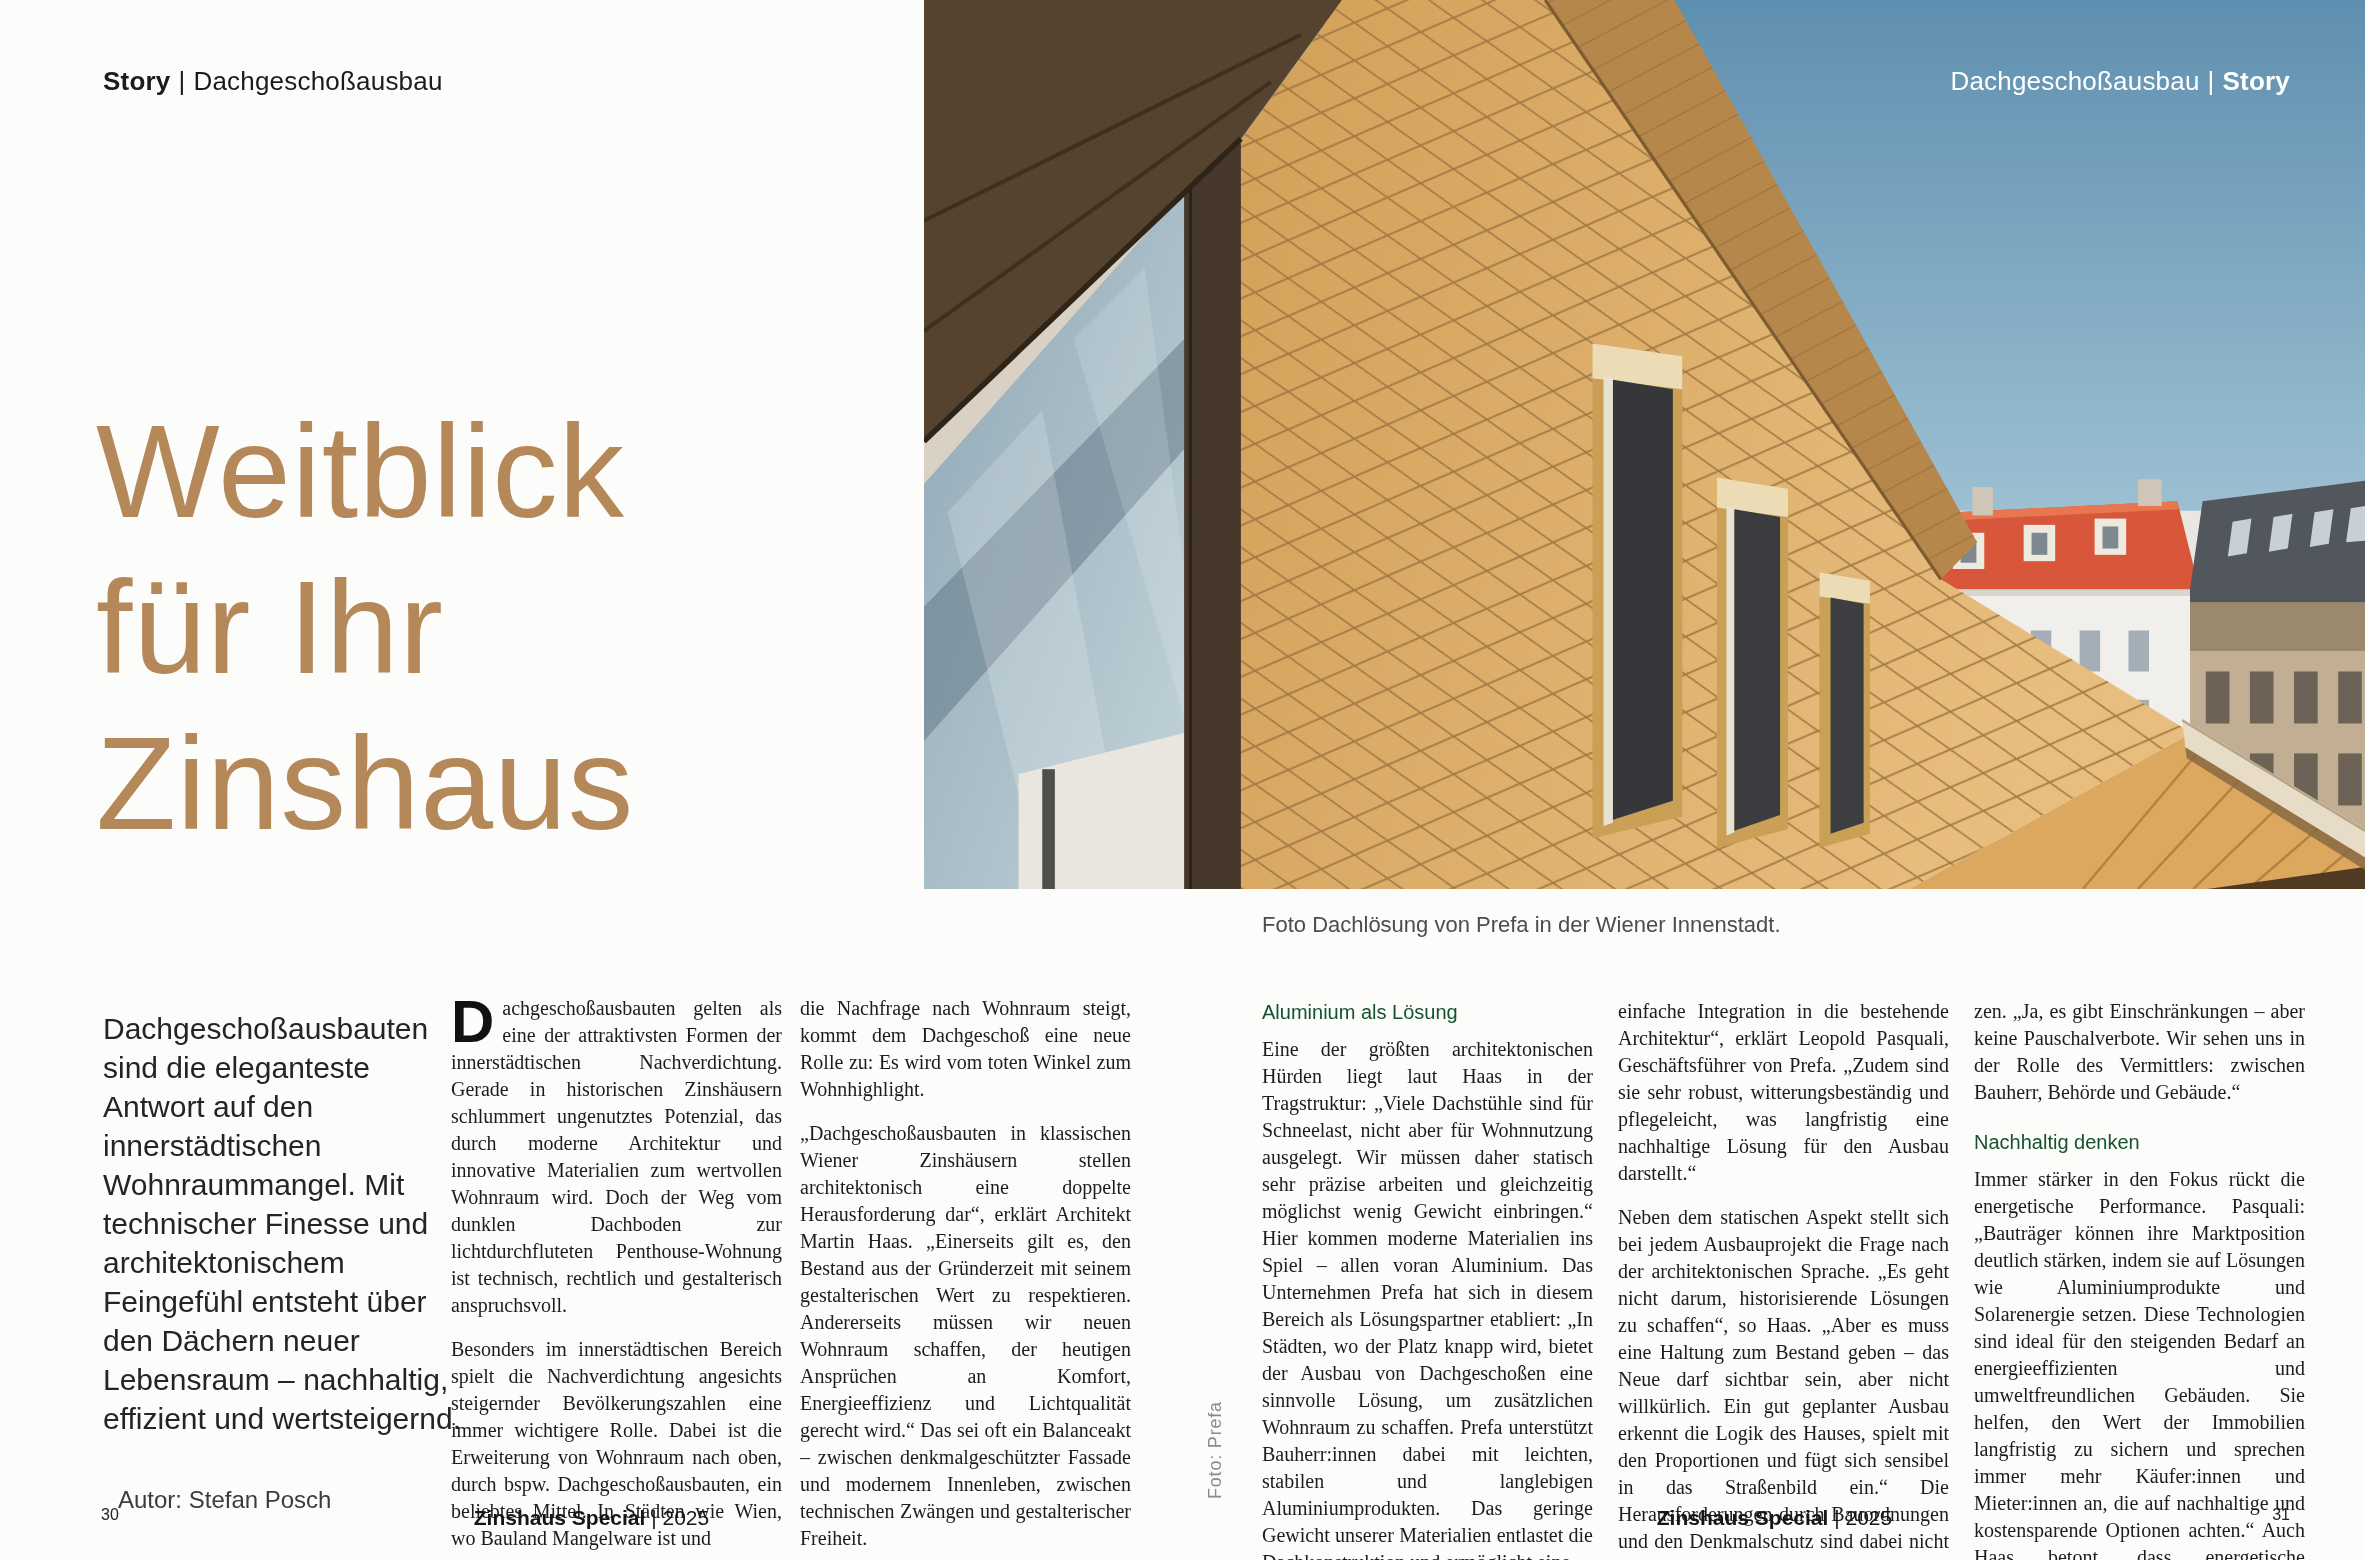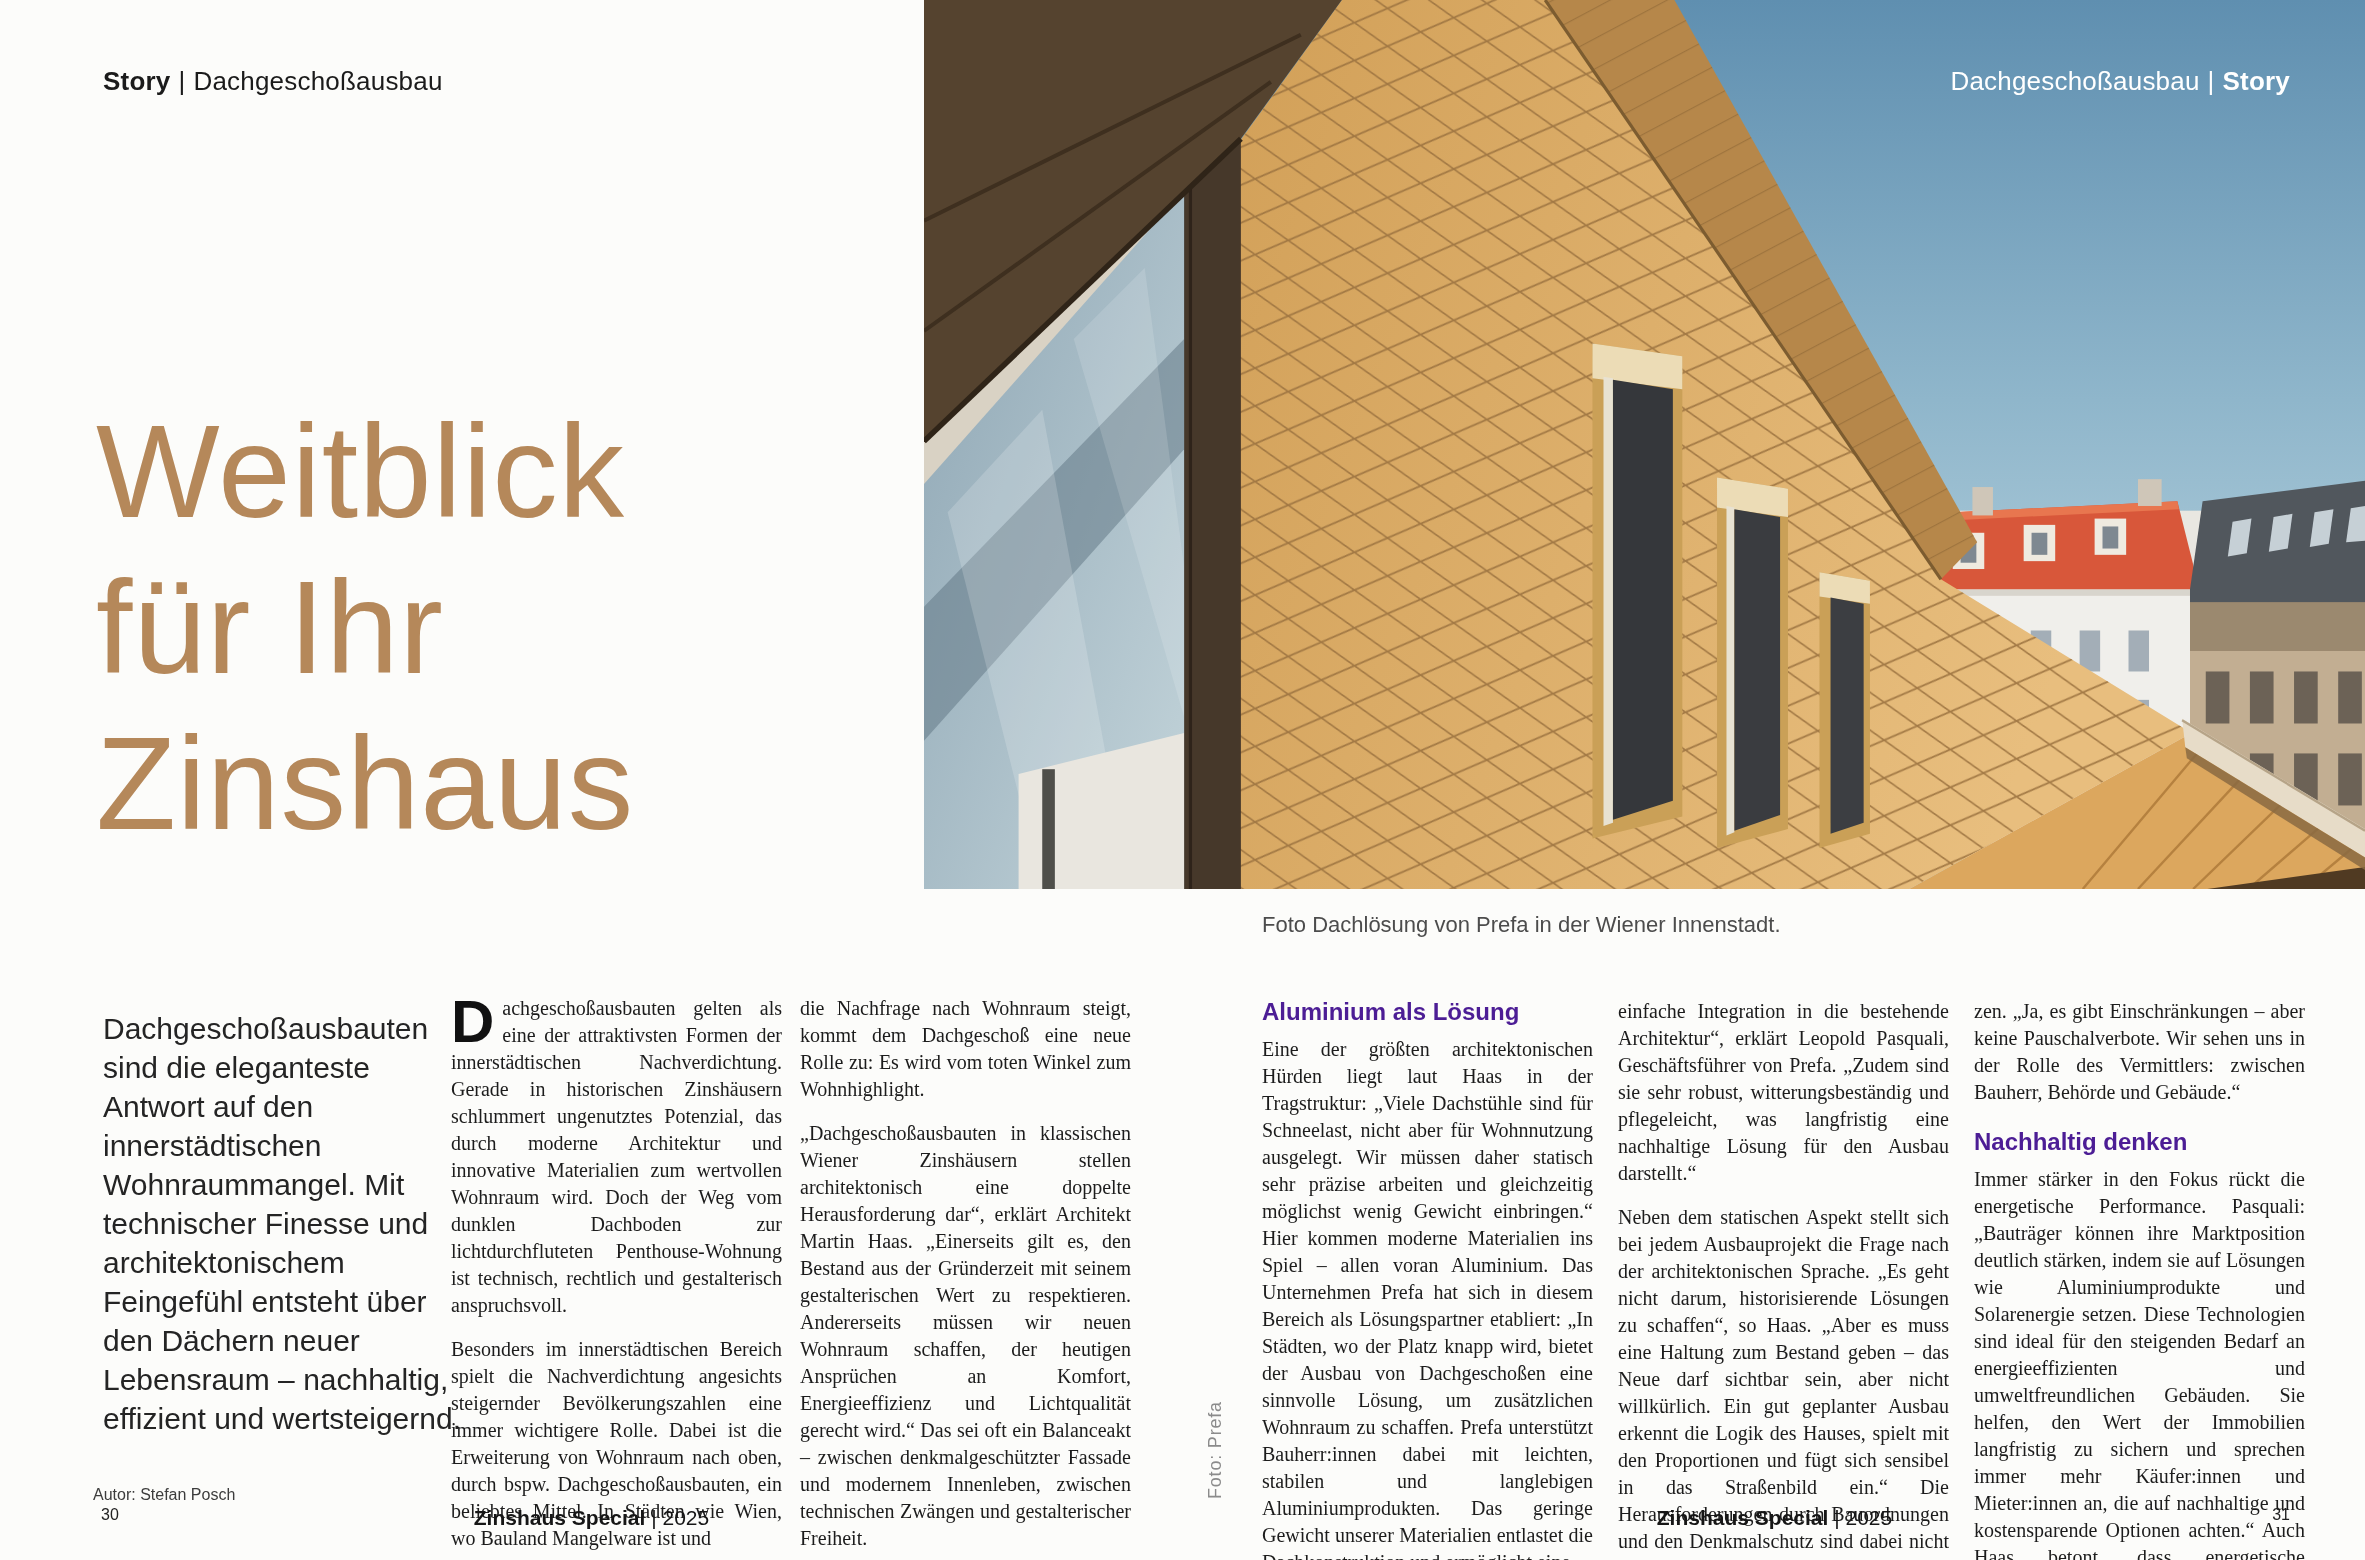--- a/index.html
+++ b/index.html
@@ -20,39 +20,39 @@
   .headline{
     position:absolute;left:96px;top:394px;
     font-family:Liberation Sans, sans-serif;
     font-size:131px;line-height:156px;font-weight:400;
     color:#b5885a;letter-spacing:0.8px;white-space:nowrap;
   }
   .intro{
     position:absolute;left:103px;top:1009px;width:361px;
     font-size:30px;line-height:39px;color:#242424;
   }
-  .author{position:absolute;left:93px;top:1486px;font-size:16px;color:#3c3c3c;}
+  .author{position:absolute;left:118px;top:1486px;font-size:24px;color:#3c3c3c;}
 
   .bodycol{
     position:absolute;top:995px;width:331px;
     font-family:"Liberation Serif",serif;
     font-size:20px;line-height:27px;text-align:justify;color:#1c1c1c;
     hyphens:auto;-webkit-hyphens:auto;
   }
   .bodycol p{margin:0 0 17.3px 0;}
   .bodycol p:last-child{margin-bottom:0;}
   #lcol1{left:451px;}
   #lcol2{left:800px;}
   #rcol1{left:1262px;top:998px;}
   #rcol2{left:1618px;top:998px;}
   #rcol3{left:1974px;top:998px;}
 
   .colheading{
-    font-family:"Liberation Sans",sans-serif;font-weight:700;
-    font-size:24px;line-height:28px;color:#4c1d95;margin:0 0 9.5px 0;text-align:left;
+    font-family:"Liberation Sans",sans-serif;font-weight:400;
+    font-size:20px;line-height:28px;color:#14532d;margin:0 0 9.5px 0;text-align:left;
   }
   .colheading.mid{margin-top:22px;}
 
   .dropcap{
     float:left;font-family:"Liberation Sans",sans-serif;font-weight:700;
     font-size:60px;line-height:47px;padding:3.2px 8px 0 0;color:#111;
   }
 
   .caption{position:absolute;left:1262px;top:912px;font-size:22px;color:#4c4c4c;}
   .credit{

